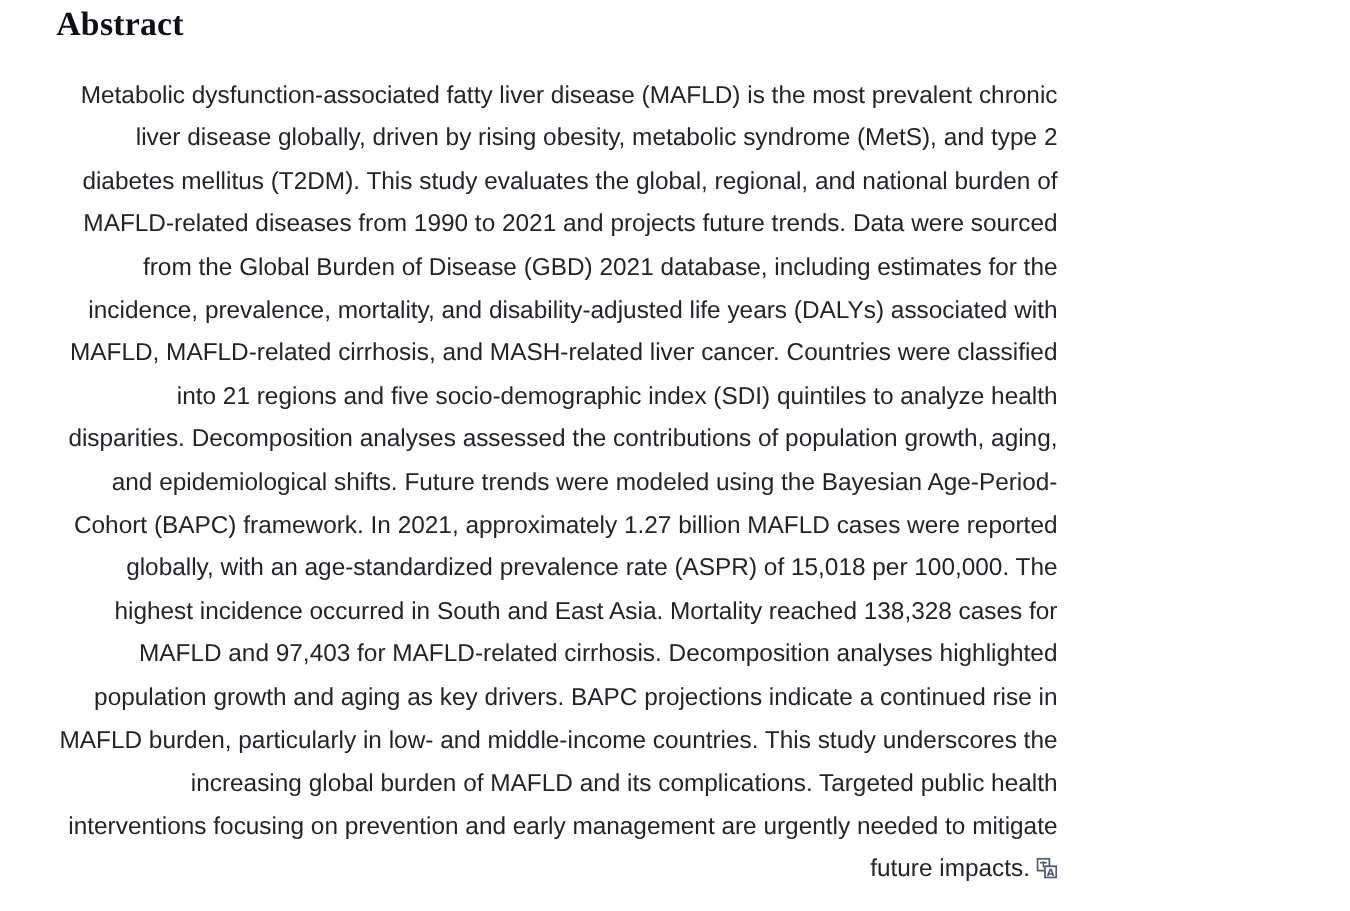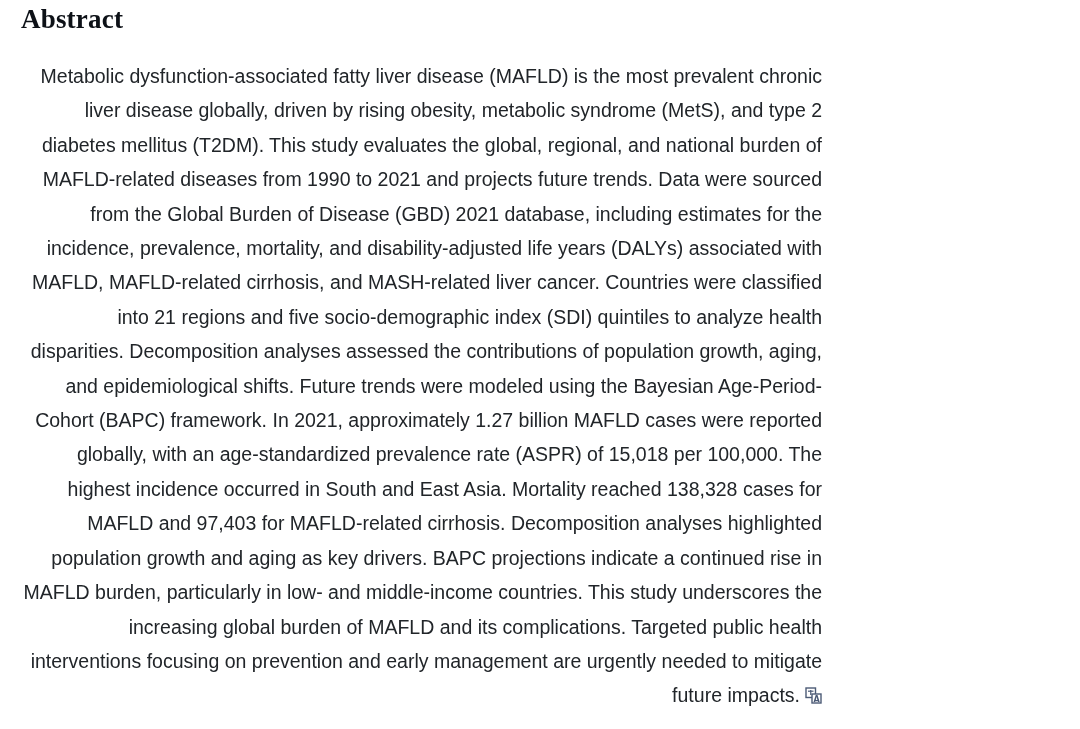--- a/index.html
+++ b/index.html
@@ -8,20 +8,21 @@
     width: 1080px;
     height: 729px;
     overflow: hidden;
   }
   .page {
     width: 852px;
     height: 729px;
     padding: 2px 30px 0 21px;
     font-family: "Liberation Sans", sans-serif;
     color: #212529;
+    margin-left: 24px;
   }
   .abstract-heading {
     font-family: "Liberation Serif", serif;
     font-weight: 700;
     font-size: 27px;
     color: #0d1117;
     letter-spacing: 0.2px;
     margin-top: 2px;
     margin-bottom: 24px;
   }

